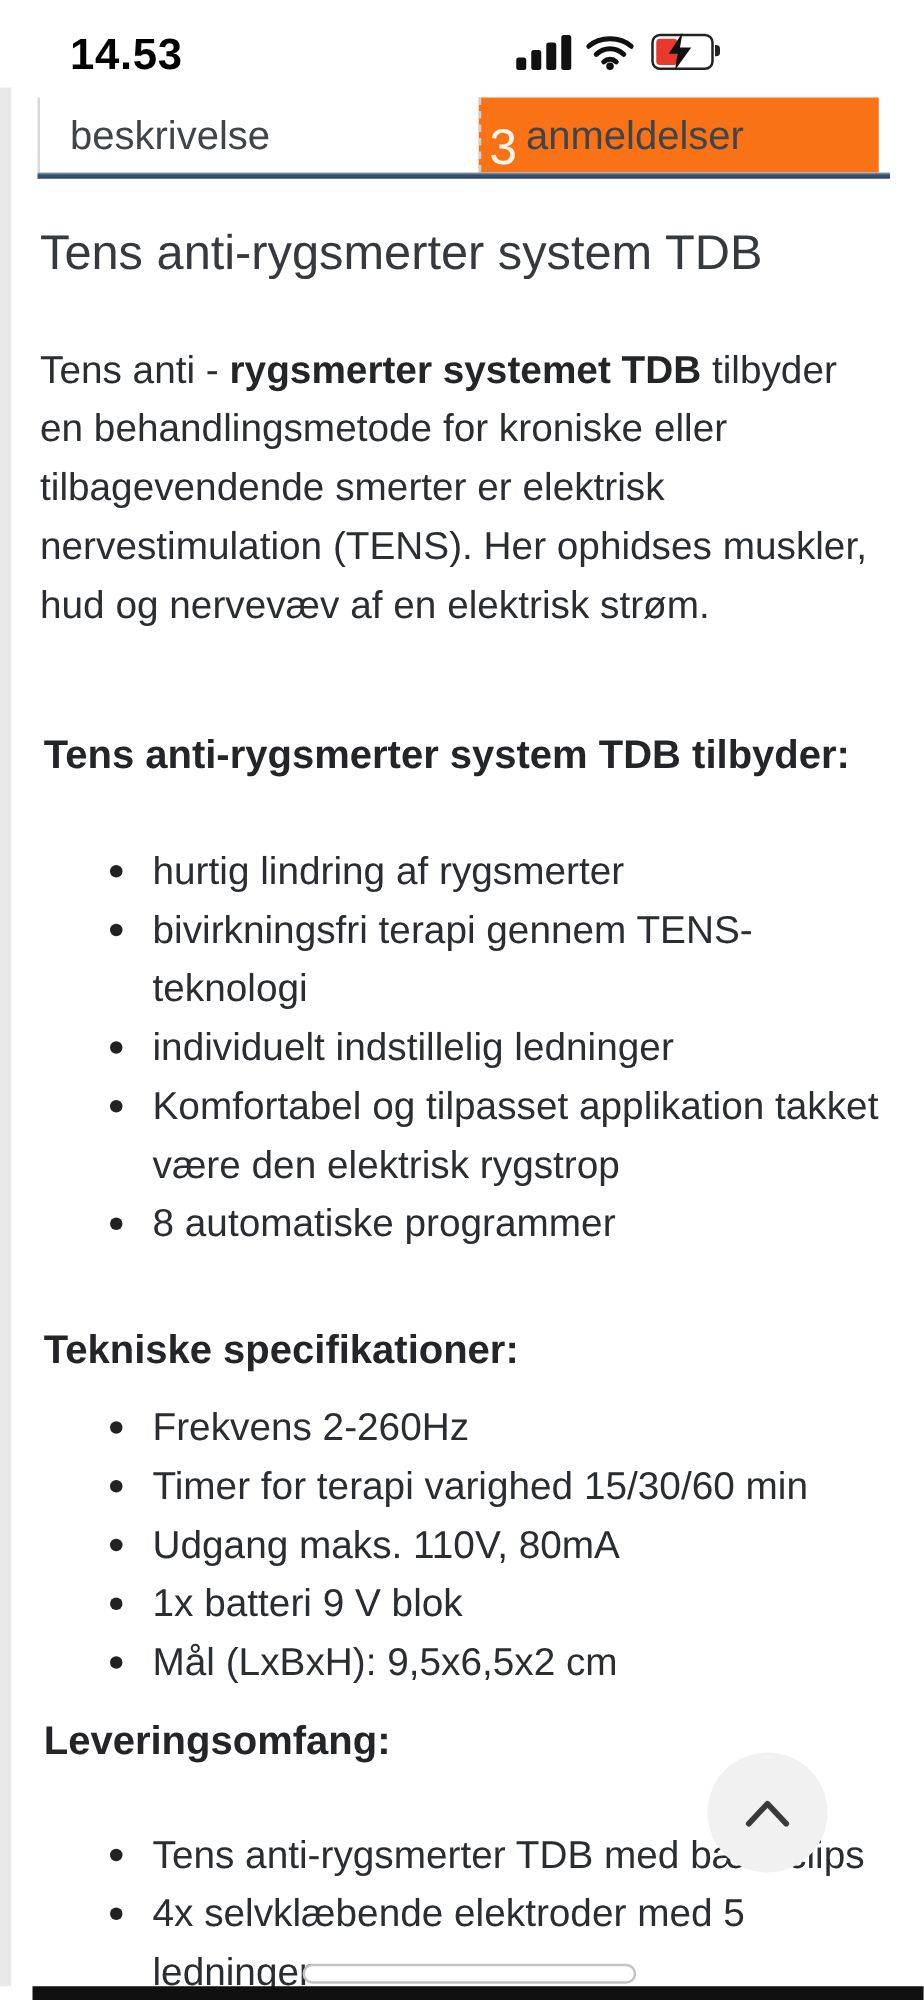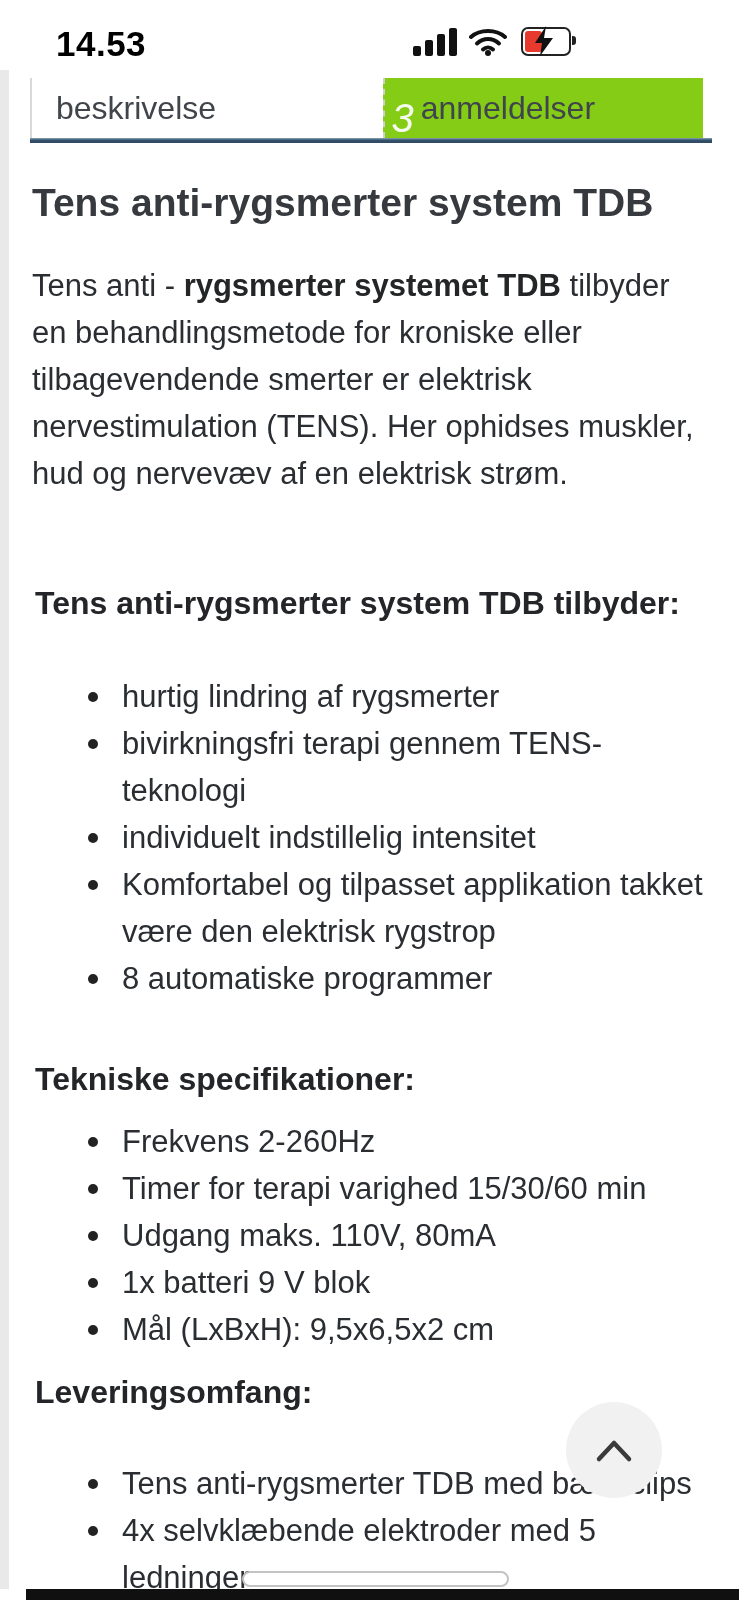--- a/index.html
+++ b/index.html
@@ -17,28 +17,28 @@
   .signal i:nth-child(3){height:22px;} .signal i:nth-child(4){height:28px;}
   .battery{position:relative;width:46px;height:25px;border:2.5px solid #222;border-radius:7px;margin-left:2px;}
   .battery .fill{position:absolute;left:2px;top:2px;bottom:2px;width:17px;background:#e8392f;border-radius:3px;}
   .battery .cap{position:absolute;right:-7px;top:7px;width:4px;height:9px;background:#222;border-radius:0 3px 3px 0;}
   .battery svg{position:absolute;left:10px;top:-3px;}
 
   
   .tabs{position:absolute;left:30px;top:78px;width:673px;height:60px;display:flex;}
   .tab{height:60px;display:flex;align-items:center;font-size:32px;color:#40454c;}
   .tab-active{width:371px;background:#fff;border-left:2px solid #d9d9d9;padding-left:24px;box-sizing:border-box;}
-  .tab-inactive{width:336px;background:#84cc16;border-left:2px dashed #cfcfcf;padding-left:36px;box-sizing:border-box;}
-  .ghost{position:absolute;left:344px;top:96px;font-size:40px;font-weight:500;color:rgba(255,255,255,.92);letter-spacing:1px;z-index:3;font-style:italic;}
+  .tab-inactive{width:336px;background:#f97316;border-left:2px dashed #cfcfcf;padding-left:36px;box-sizing:border-box;}
+  .ghost{position:absolute;left:344px;top:96px;font-size:40px;font-weight:500;color:rgba(255,255,255,.92);letter-spacing:1px;z-index:3;}
   .tab-underline{position:absolute;left:30px;top:138px;width:682px;height:5px;
      background:linear-gradient(#8aa4b6 0%,#33506b 45%,#2e4a63 100%);}
 
   
   .abs{position:absolute;left:32px;}
-  h1.title{margin:0;font-size:39px;font-weight:700;color:#36393d;line-height:47px;}
+  h1.title{margin:0;font-size:39px;font-weight:400;color:#36393d;line-height:47px;}
   .para{width:670px;font-size:31px;line-height:47px;color:#2a2d31;}
   .para b{font-weight:700;color:#232527;}
   h2.sec{margin:0;font-size:32px;font-weight:700;color:#232528;line-height:40px;}
   ul.blist{margin:12px;padding:0;list-style:none;width:596px;left:110px;position:absolute;}
   ul.blist li{position:relative;font-size:31px;line-height:47px;color:#2a2d31;}
   ul.blist li::before{content:"";position:absolute;left:-34px;top:19px;width:10px;height:10px;border-radius:50%;background:#222;}
 
   
   .scrolltop{position:absolute;left:566px;top:1402px;width:96px;height:96px;border-radius:50%;
      background:#f1f1f1;z-index:5;display:flex;align-items:center;justify-content:center;}
@@ -82,27 +82,27 @@
   </div>
   <div class="tab tab-inactive">
     <span>anmeldelser</span>
   </div>
 </div>
 <div class="ghost">af 3</div>
 <div class="tab-underline"></div>
 
 <h1 class="title abs" style="top:179px;">Tens anti-rygsmerter system TDB</h1>
 
-<p class="para abs" style="top:262px;margin:0;"><span>Tens anti - </span><b>rygsmerter systemet TDB</b><span> tilbyder en behandlingsmetode for kroniske eller tilbagevendende smerter er elektrisk nervestimulation (TENS). Her ophidses muskler, hud og nervevæv af en elektrisk strøm.</span></p>
+<p class="para abs" style="top:272px;margin:0;"><span>Tens anti - </span><b>rygsmerter systemet TDB</b><span> tilbyder en behandlingsmetode for kroniske eller tilbagevendende smerter er elektrisk nervestimulation (TENS). Her ophidses muskler, hud og nervevæv af en elektrisk strøm.</span></p>
 
 <h2 class="sec abs" style="top:583px;left:35px;">Tens anti-rygsmerter system TDB tilbyder:</h2>
 <ul class="blist" style="top:661px;">
   <li>hurtig lindring af rygsmerter</li>
   <li>bivirkningsfri terapi gennem TENS-teknologi</li>
-  <li>individuelt indstillelig intensitet</li>
+  <li>individuelt indstillelig ledninger</li>
   <li>Komfortabel og tilpasset applikation takket være den elektrisk rygstrop</li>
   <li>8 automatiske programmer</li>
 </ul>
 
 <h2 class="sec abs" style="top:1023px;left:35px;margin-top:36px;">Tekniske specifikationer:</h2>
 <ul class="blist" style="top:1106px;">
   <li>Frekvens 2-260Hz</li>
   <li>Timer for terapi varighed 15/30/60 min</li>
   <li>Udgang maks. 110V, 80mA</li>
   <li>1x batteri 9 V blok</li>

